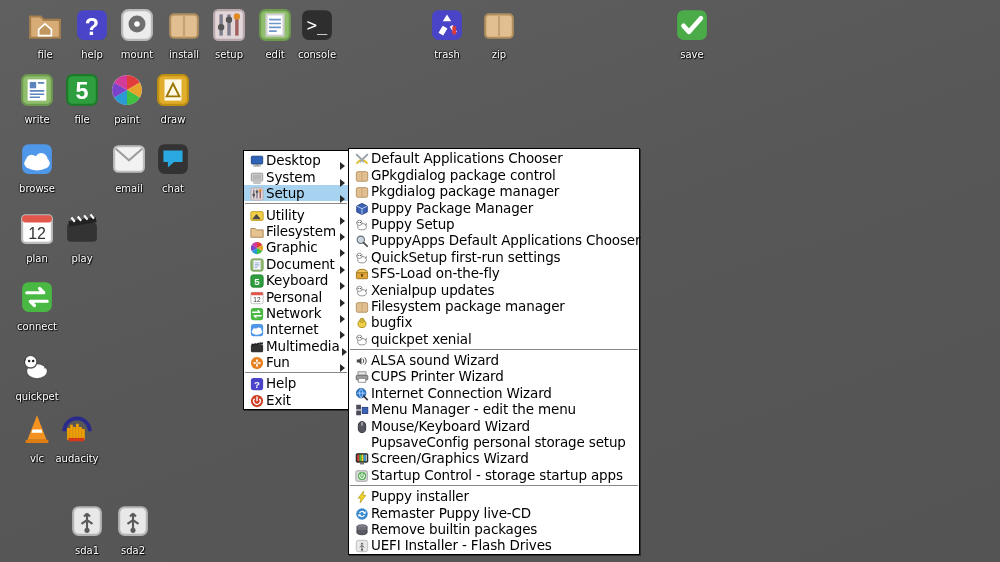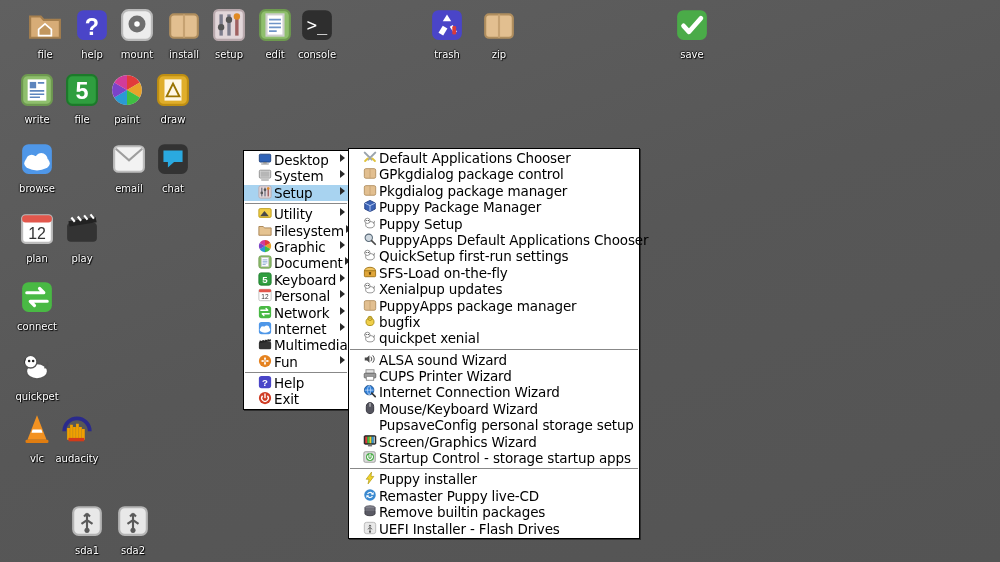--- a/index.html
+++ b/index.html
@@ -51,23 +51,23 @@
     padding: 1px 0;
   }
   #main-menu {
     left: 243px; top: 150px; width: 106px;
   }
   #sub-menu {
     left: 348px; top: 148px; width: 292px;
   }
   .mi {
     display: flex;
-    align-items: flex-start;
+    align-items: flex-end;
     height: 16.4px;
-    padding: 0 2px 0 14px;
+    padding: 0 2px 0 6px;
     white-space: nowrap;
     cursor: default;
   }
   .mi.hl { background: #a8d3f0; }
   .mi .mico {
     width: 14px; height: 14px;
     flex: 0 0 14px;
     margin-right: 2px;
     position: relative;
     display: inline-block;
@@ -572,21 +572,21 @@
             <circle cx="6.2" cy="5.2" r=".6" fill="#222"></circle>
             <path d="M11.5 8.5c1.6-.6 2-2 1.2-3" fill="none" stroke="#555" stroke-width=".8"></path>
           </svg></span>
         <span class="mtext">Xenialpup updates</span>
       </div>
       <div class="mi">
         <span class="mico"><svg width="14" height="14" viewBox="0 0 16 16" xmlns="http://www.w3.org/2000/svg">
             <rect x="1.5" y="3" width="13" height="11" rx="1.8" fill="#e2bf90" stroke="#b08e5e"></rect>
             <path d="M8 3v11" stroke="#c6a272" stroke-width="1"></path>
           </svg></span>
-        <span class="mtext">PuppyApps package manager</span>
+        <span class="mtext">Filesystem package manager</span>
       </div>
       <div class="mi">
         <span class="mico"><svg width="14" height="14" viewBox="0 0 16 16" xmlns="http://www.w3.org/2000/svg">
             <ellipse cx="8" cy="9" rx="4.6" ry="4.2" fill="#f0cf4a" stroke="#a88b10"></ellipse>
             <circle cx="8" cy="5" r="2.4" fill="#f0cf4a" stroke="#a88b10"></circle>
             <circle cx="7" cy="4.6" r=".55" fill="#222"></circle>
             <circle cx="9" cy="4.6" r=".55" fill="#222"></circle>
           </svg></span>
         <span class="mtext">bugfix</span>
       </div>
@@ -617,20 +617,28 @@
           </svg></span>
         <span class="mtext">CUPS Printer Wizard</span>
       </div>
       <div class="mi">
         <span class="mico"><svg width="14" height="14" viewBox="0 0 16 16" xmlns="http://www.w3.org/2000/svg">
             <circle cx="7" cy="7" r="5.4" fill="#2f7fd8" stroke="#1a4f8c"></circle>
             <path d="M1.8 7h10.4M7 1.6c2.4 2.6 2.4 8.2 0 10.8M7 1.6c-2.4 2.6-2.4 8.2 0 10.8" fill="none" stroke="#cfe4ff" stroke-width=".8"></path>
             <path d="M10 10.4l4 4" stroke="#333" stroke-width="1.8" stroke-linecap="round"></path>
           </svg></span>
         <span class="mtext">Internet Connection Wizard</span>
+      </div>
+      <div class="mi">
+        <span class="mico"><svg width="14" height="14" viewBox="0 0 16 16" xmlns="http://www.w3.org/2000/svg">
+            <rect x="1.4" y="2" width="5.4" height="5.4" fill="#4a4a5a"></rect>
+            <rect x="1.4" y="8.6" width="5.4" height="5.4" fill="#4a4a5a"></rect>
+            <rect x="8.2" y="5" width="6.4" height="7" fill="#3b62b5" stroke="#1f3c80"></rect>
+          </svg></span>
+        <span class="mtext">Menu Manager - edit the menu</span>
       </div>
       <div class="mi">
         <span class="mico"><svg width="14" height="14" viewBox="0 0 16 16" xmlns="http://www.w3.org/2000/svg">
             <path d="M8 1.8c2.6 0 4.2 2 4.2 4.6v4c0 2.6-1.6 4-4.2 4s-4.2-1.4-4.2-4v-4C3.8 3.8 5.4 1.8 8 1.8z" fill="#55555f" stroke="#2a2a33"></path>
             <path d="M8 2.2v4.4" stroke="#fff" stroke-width=".9"></path>
           </svg></span>
         <span class="mtext">Mouse/Keyboard Wizard</span>
       </div>
       <div class="mi">
         <span class="mico"></span>

